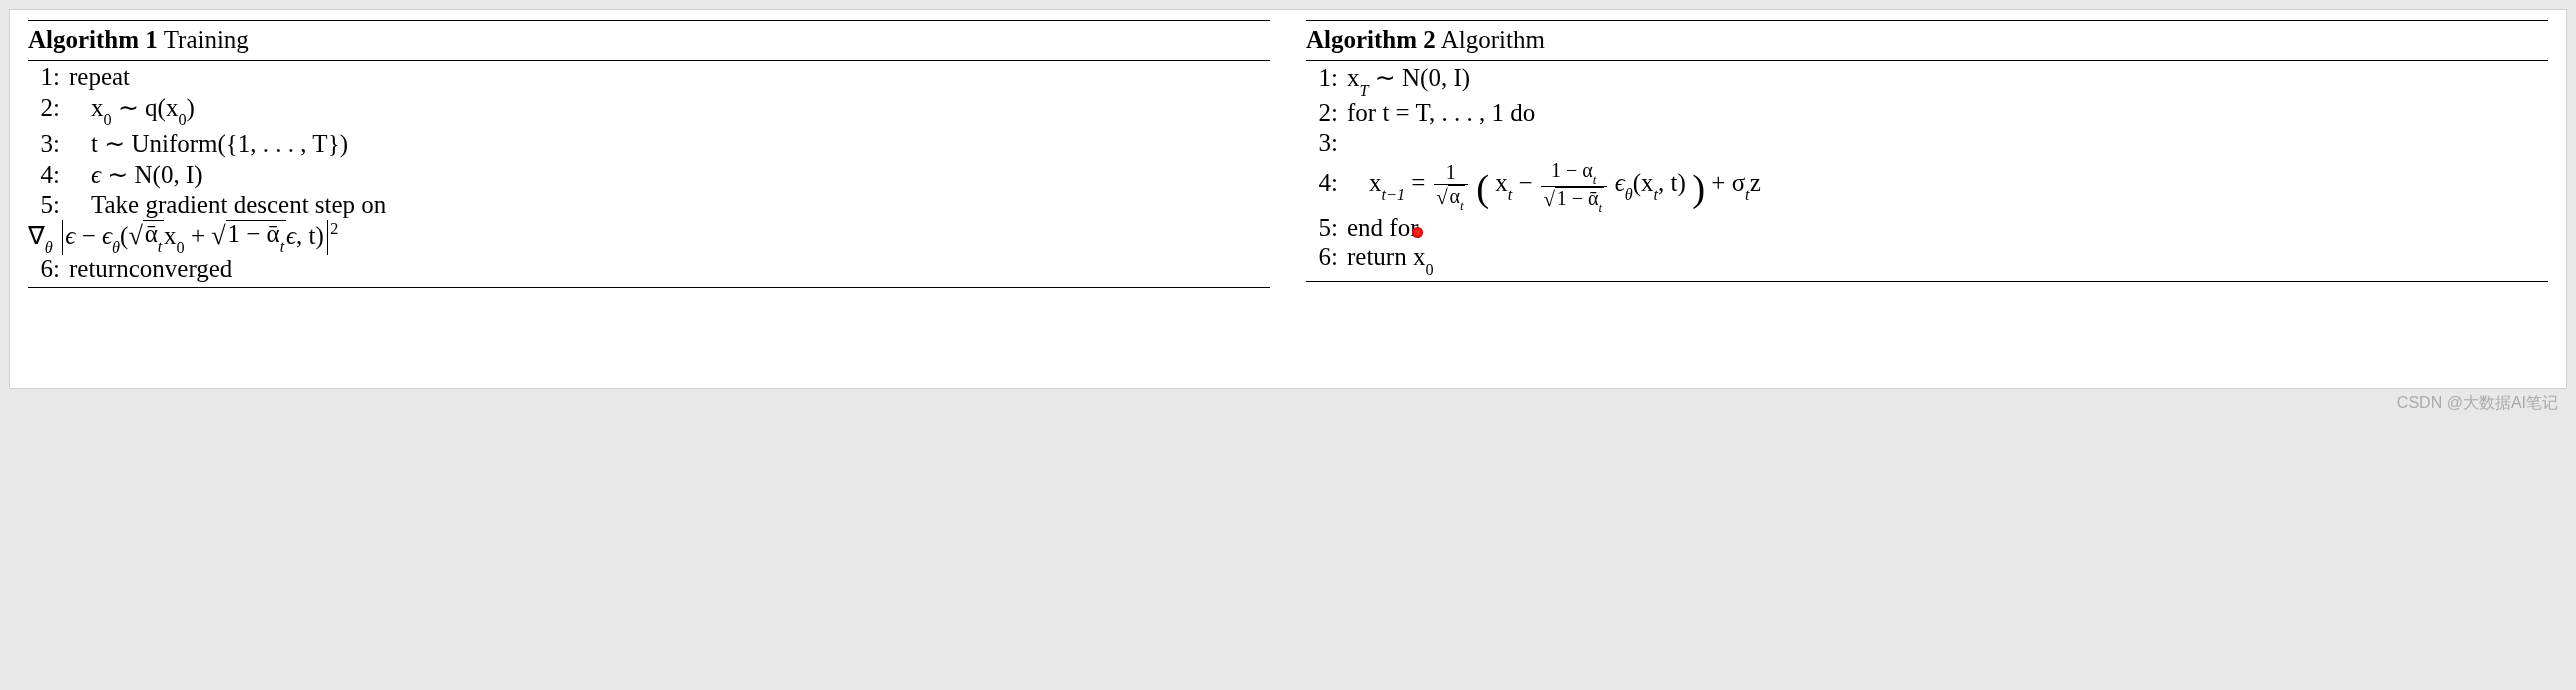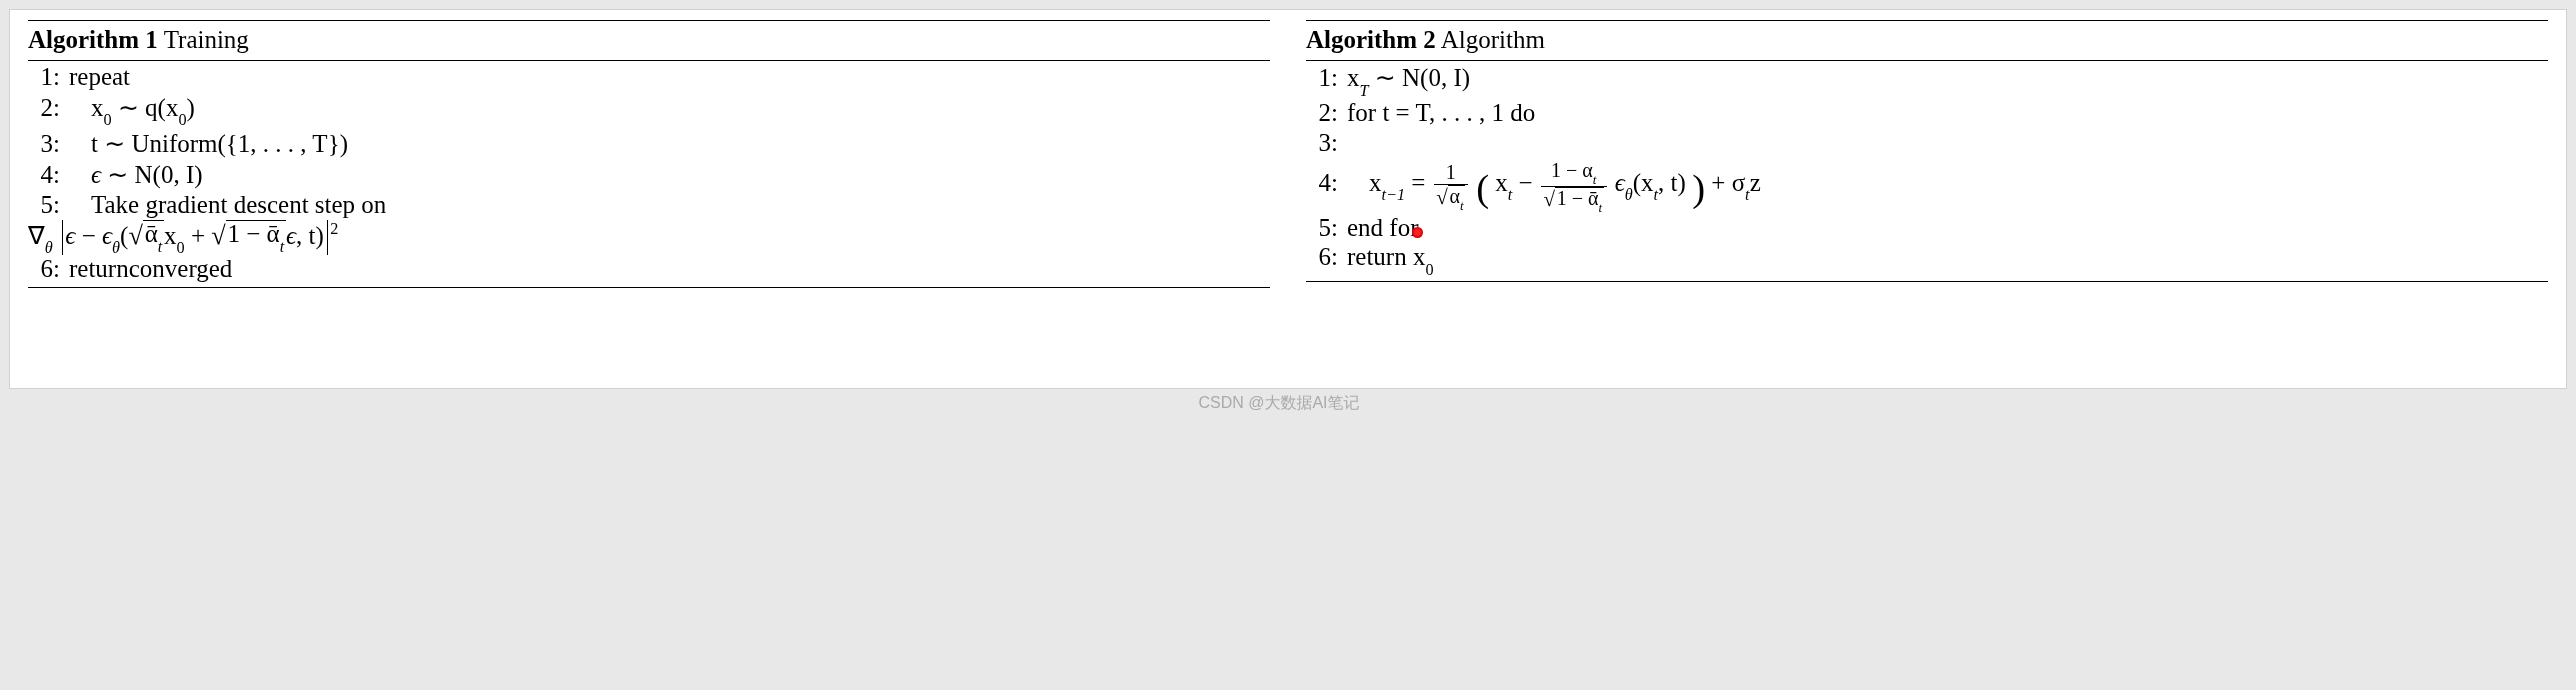--- a/index.html
+++ b/index.html
@@ -19,21 +19,21 @@
 sup{font-size:0.65em}
 .sqrt{display:inline-flex;align-items:center}
 .sqrt::before{content:"\221A";font-size:1.05em}
 .rad{border-top:1.4px solid #000;padding:0 1.8px;line-height:1}
 .frac{display:inline-flex;flex-direction:column;text-align:center;vertical-align:middle;font-size:0.8em;margin:0 1.8px}
 .frac .n{border-bottom:1.3px solid #000;padding:0 2.7px}
 .frac .d{padding:0 2.7px}
 .big{font-size:1.55em;vertical-align:-0.25em}
 .abs{display:inline-block;border-left:1.8px solid #000;border-right:1.8px solid #000;padding:0 2.7px;margin:0 2.7px}
 .red{display:inline-block;width:10.8px;height:10.8px;background:radial-gradient(circle,#ff2020 30%,#cc0000 70%);border-radius:50%;position:relative;left:-3.6px;top:-2.7px}
-.wm{color:#aaa;font-family:sans-serif;font-size:16px;text-align:center;padding:3.6px 18px 18px 0}
+.wm{color:#aaa;font-family:sans-serif;font-size:16px;text-align:right;padding:3.6px 18px 18px 0}
 </style>
 </head>
 <body>
 
 <div class="wrap">
 
   <div class="col">
     <hr class="hr">
     <div class="title">
       <b>Algorithm 1</b><span> Training</span>

